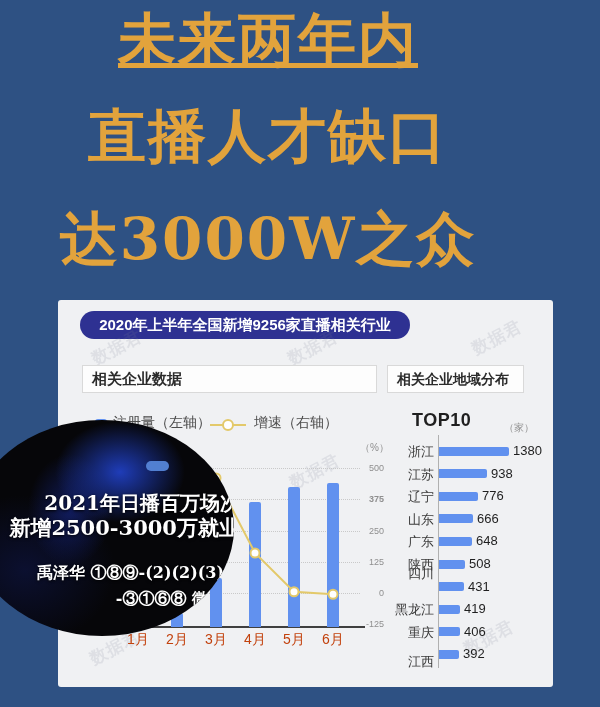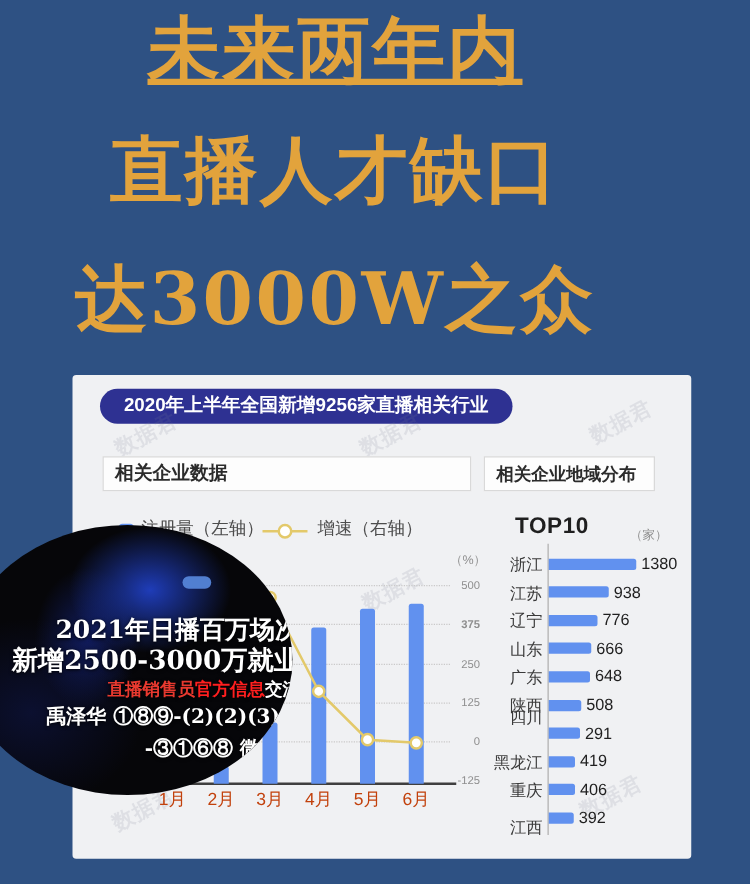--- a/index.html
+++ b/index.html
@@ -167,21 +167,21 @@
       <div class="t10-bar" style="top: 214.3px; width: 34px;"></div>
       <div class="t10-value" style="left: 419px; top: 210.8px;">666</div>
       <div class="t10-label" style="top: 233.4px;">广东</div>
       <div class="t10-bar" style="top: 236.9px; width: 33px;"></div>
       <div class="t10-value" style="left: 418px; top: 233.4px;">648</div>
       <div class="t10-label" style="top: 256px;">陕西</div>
       <div class="t10-bar" style="top: 259.5px; width: 26px;"></div>
       <div class="t10-value" style="left: 411px; top: 256px;">508</div>
       <div class="t10-label" style="top: 265px;">四川</div>
       <div class="t10-bar" style="top: 282.1px; width: 25px;"></div>
-      <div class="t10-value" style="left: 410px; top: 278.6px;">291</div>
+      <div class="t10-value" style="left: 410px; top: 278.6px;">431</div>
       <div class="t10-label" style="top: 301.2px;">黑龙江</div>
       <div class="t10-bar" style="top: 304.7px; width: 21px;"></div>
       <div class="t10-value" style="left: 406px; top: 301.2px;">419</div>
       <div class="t10-label" style="top: 323.8px;">重庆</div>
       <div class="t10-bar" style="top: 327.3px; width: 21px;"></div>
       <div class="t10-value" style="left: 406px; top: 323.8px;">406</div>
       <div class="t10-label" style="top: 353px;">江西</div>
       <div class="t10-bar" style="top: 349.9px; width: 20px;"></div>
       <div class="t10-value" style="left: 405px; top: 346.4px;">392</div>
     </div>
@@ -193,16 +193,15 @@
       <circle cx="197" cy="253" r="4.5" fill="#ffffff" stroke="#e3c96a" stroke-width="2"></circle>
       <circle cx="236" cy="291.75" r="4.5" fill="#ffffff" stroke="#e3c96a" stroke-width="2"></circle>
       <circle cx="275" cy="294.25" r="4.5" fill="#ffffff" stroke="#e3c96a" stroke-width="2"></circle>
     </svg>
   </div>
 
 <div id="sticker">
   <div id="sticker-badge"></div>
   <div class="st" id="st1">2021年日播百万场次</div>
   <div class="st" id="st2">新增2500-3000万就业</div>
-  <div class="st" id="st3"><span class="st-red1">直播销售员</span><span class="st-red2">官方信息</span><span>交流</span></div>
   <div class="st" id="st4">禹泽华 ①⑧⑨-(2)(2)(3)⑦</div>
   <div class="st" id="st5">-③①⑥⑧ 微同号</div>
 </div>
 
 </body></html>

